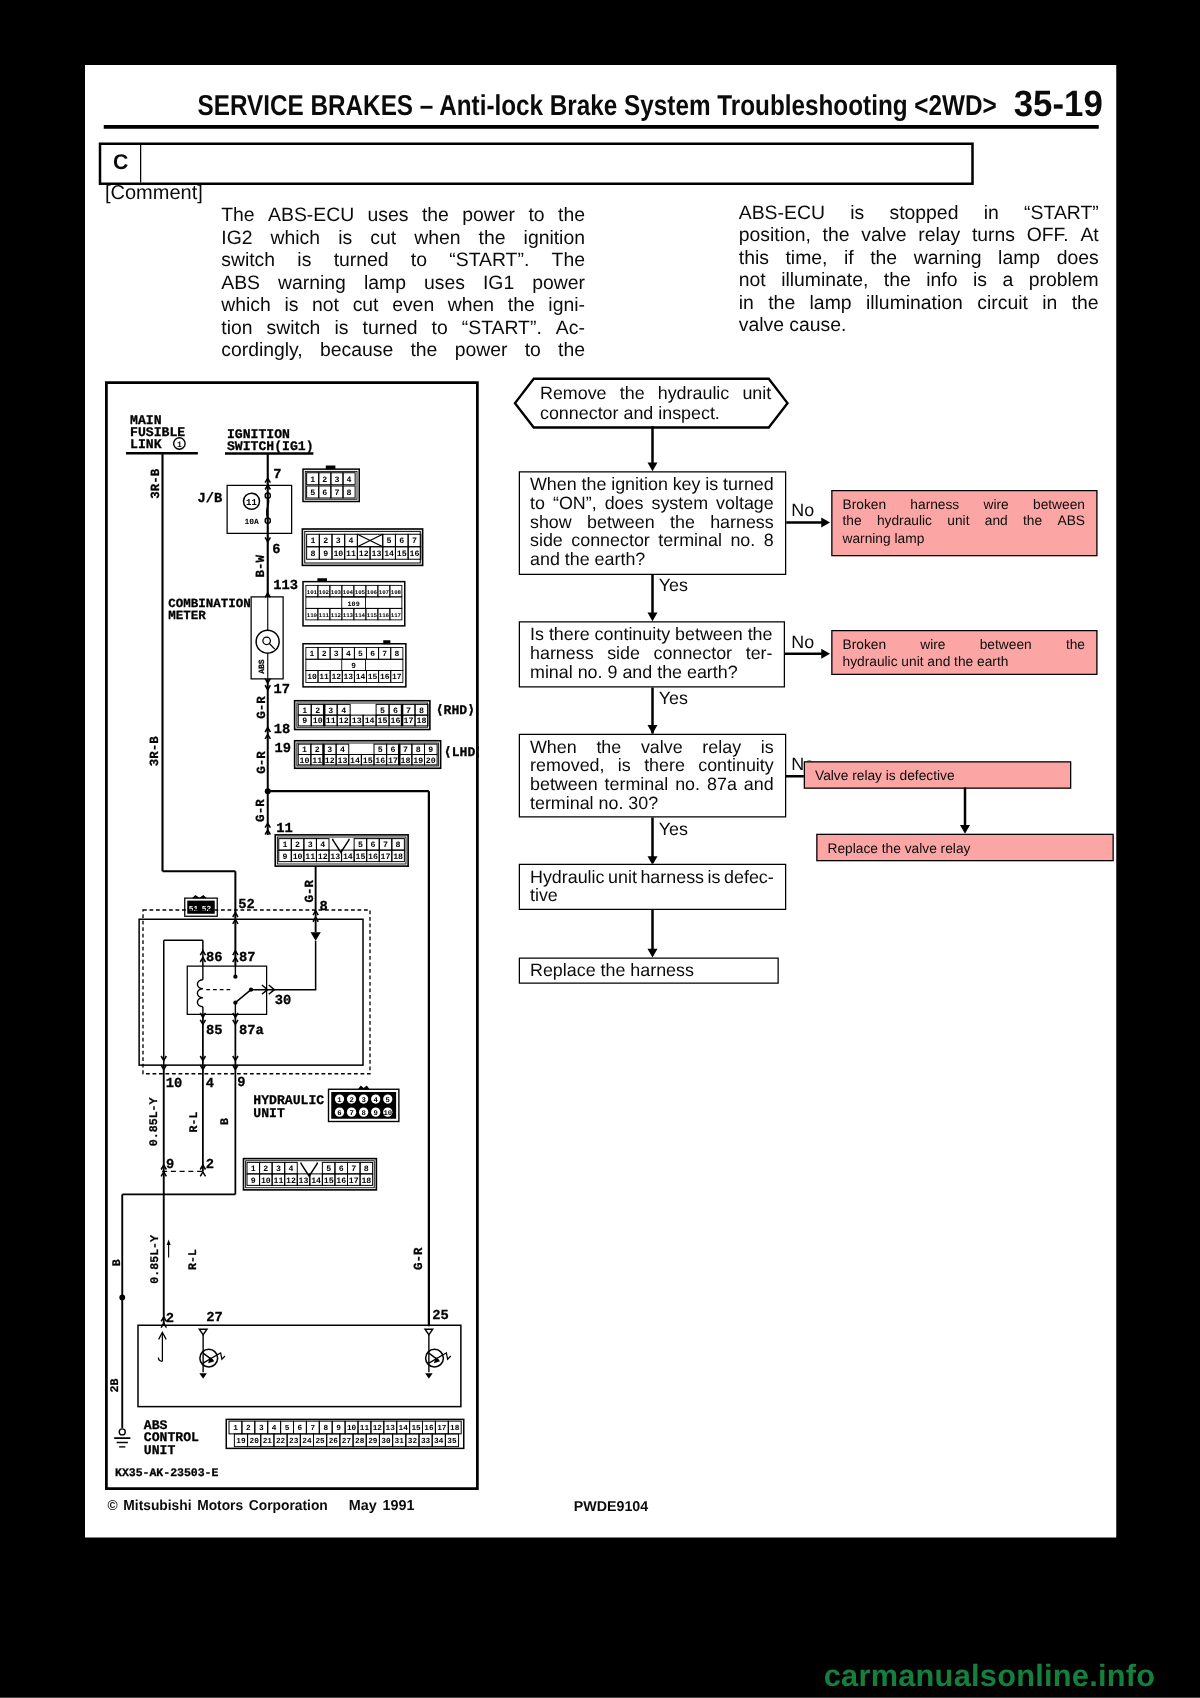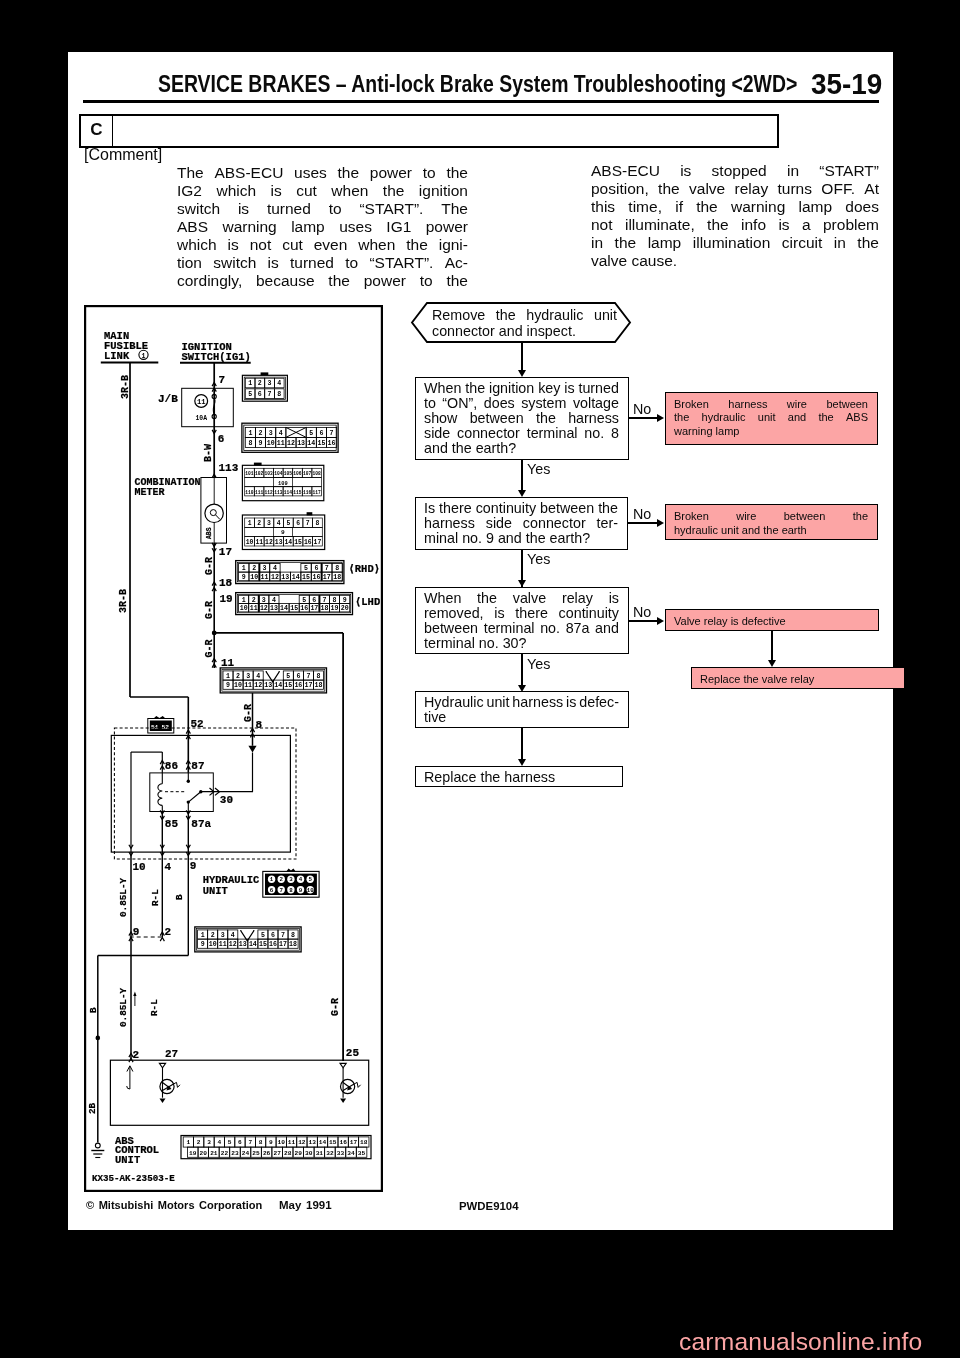--- a/index.html
+++ b/index.html
@@ -822,26 +822,26 @@
       <span>terminal</span>
       <span>no.</span>
       <span>87a</span>
       <span>and</span>
     </div>
     <div>terminal no. 30?</div>
   </div>
 <div class="lbl" style="left:633px;top:603.5px">No</div>
 <div class="hline" style="left:628px;top:620px;width:30px"></div>
 <div class="ahr" style="left:657px;top:616.7px"></div>
-<div class="sb" style="left:665px;top:609px;width:214px;height:21.5px">
+<div class="sb" style="left:643px;top:609px;width:214px;height:21.5px">
     <div>Valve relay is defective</div>
   </div>
 <div class="vline" style="left:771px;top:630px;height:32px"></div>
 <div class="ahd" style="left:767.7px;top:660px"></div>
-<div class="sb" style="left:691px;top:666.5px;width:214px;height:22.5px">
+<div class="sb" style="left:653px;top:666.5px;width:238px;height:22.5px">
     <div>Replace the valve relay</div>
   </div>
 
 <div class="lbl" style="left:527px;top:655.5px">Yes</div>
 <div class="vline" style="left:521px;top:654px;height:33px"></div>
 <div class="ahd" style="left:517.7px;top:685px"></div>
 <div class="fb" style="left:415px;top:691px;width:214px;height:37px">
     <div class="j">
       <span>Hydraulic</span>
       <span>unit</span>
@@ -854,13 +854,13 @@
 <div class="vline" style="left:521px;top:728px;height:34px"></div>
 <div class="ahd" style="left:517.7px;top:759px"></div>
 <div class="fb" style="left:415px;top:765.5px;width:208px;height:21.5px">
     <div>Replace the harness</div>
   </div>
 
 <div class="abs" style="left:86px;top:1199px;font-weight:bold;font-size:11.5px;white-space:nowrap;transform:scaleX(0.96);transform-origin:left top;word-spacing:1.5px">© Mitsubishi Motors Corporation</div>
 <div class="abs" style="left:279px;top:1199px;font-weight:bold;font-size:11.5px;word-spacing:1.5px">May 1991</div>
 <div class="abs" style="left:459px;top:1200px;font-weight:bold;font-size:11.4px">PWDE9104</div>
 
-<div class="abs" style="left:679px;top:1328px;font-weight:normal;font-size:24.6px;color:#fca5a5;letter-spacing:0.2px">carmanualsonline.info</div>
+<div class="abs" style="left:659px;top:1328px;font-weight:bold;font-size:24.6px;color:#15803d;letter-spacing:0.2px">carmanualsonline.info</div>
 
 </body></html>

